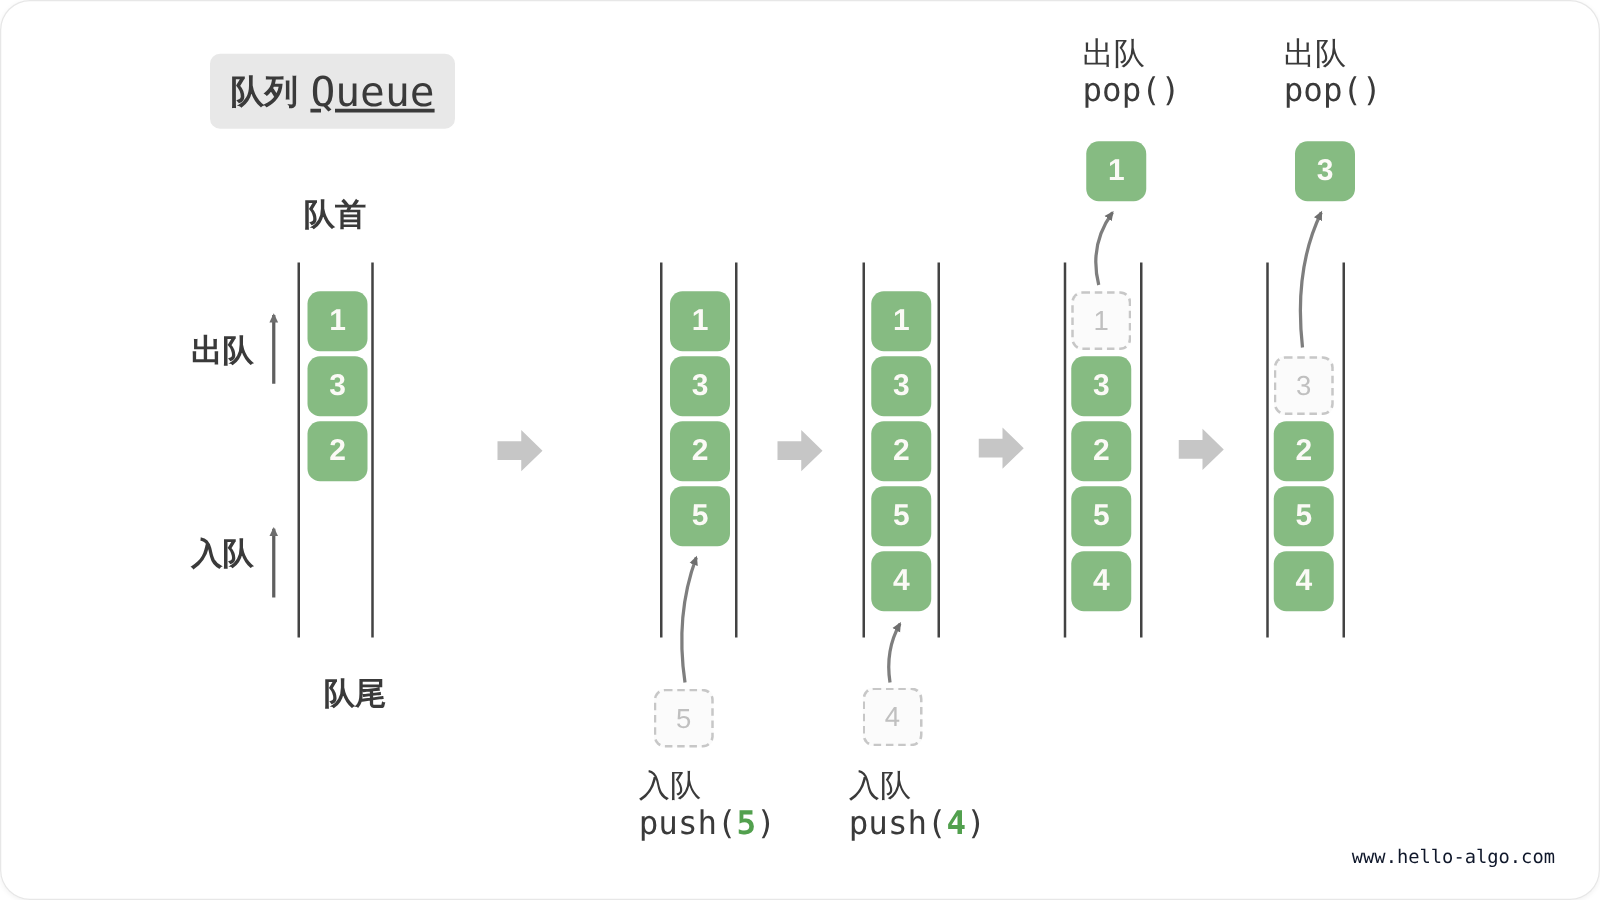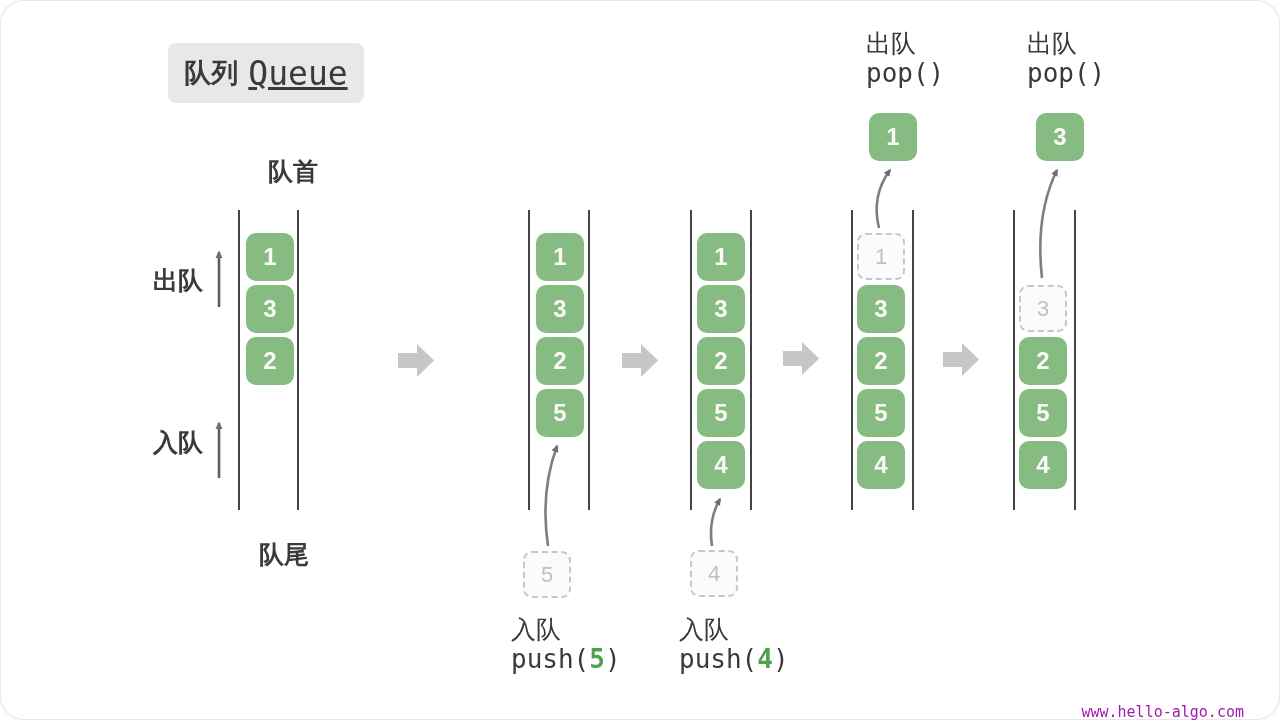--- a/index.html
+++ b/index.html
@@ -36,34 +36,34 @@
     display:flex;align-items:center;justify-content:center;
   }
   
   .y0{top:233px}.y1{top:285px}.y2{top:337px}.y3{top:389px}.y4{top:441px}
   
   .c1{left:246px}.c2{left:536px}.c3{left:697px}.c4{left:857px}.c5{left:1019px}
   .overlay{position:absolute;left:0;top:0;width:1280px;height:720px;pointer-events:none;}
   .watermark{
     position:absolute;right:36px;top:676px;
     font-family:"DejaVu Sans Mono","Liberation Mono",monospace;
-    font-size:15px;color:#a21caf;margin-top:27px;
+    font-size:15px;color:#0f172a;
   }
 </style>
 </head>
 <body>
 
 <div class="canvas">
 
   <div class="title-box">
     <span class="title-cn">队列</span>
     <span class="title-en">Queue</span>
   </div>
 
-  <div class="cjk-label" style="left:218px;top:155px;width:100px;text-align:right;">队首</div>
+  <div class="cjk-label" style="left:218px;top:155px;width:100px;text-align:center;">队首</div>
   <div class="cjk-label" style="left:234px;top:538px;width:100px;text-align:center;">队尾</div>
 
   <div class="cjk-label" style="left:120px;top:264px;width:83px;text-align:right;">出队</div>
   <div class="cjk-label" style="left:120px;top:426px;width:83px;text-align:right;">入队</div>
 
   <div>
     <div class="wall" style="left:238px"></div>
     <div class="wall" style="left:297px"></div>
     <div class="qbox c1 y0">1</div>
     <div class="qbox c1 y1">3</div>

